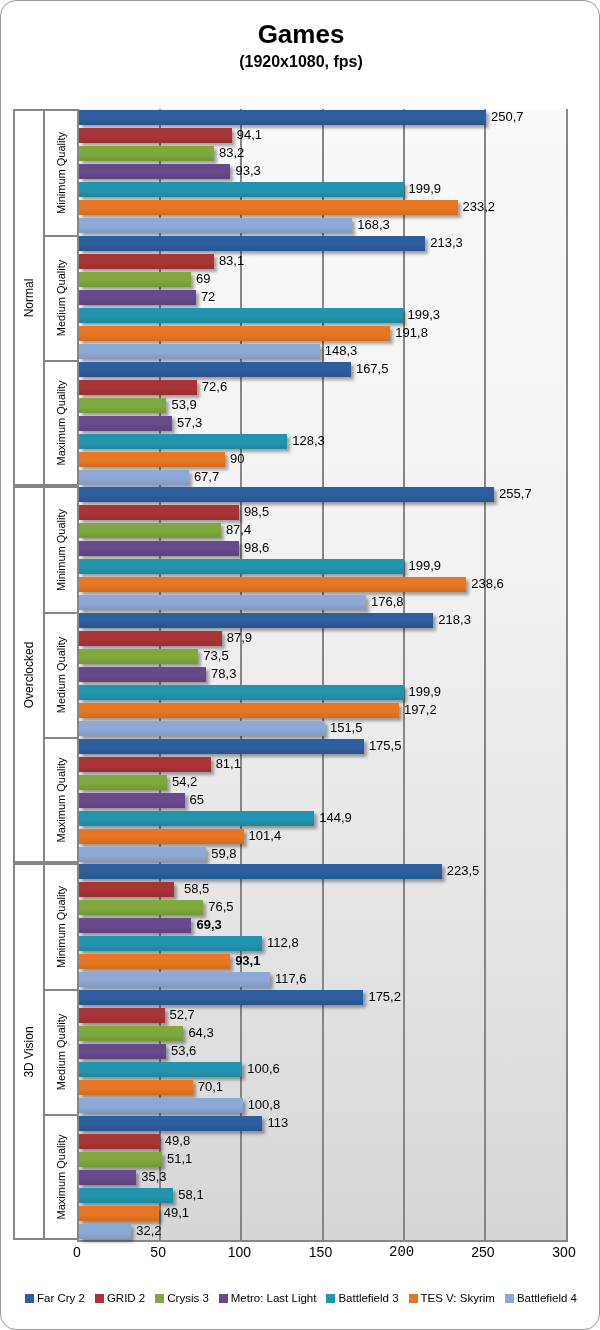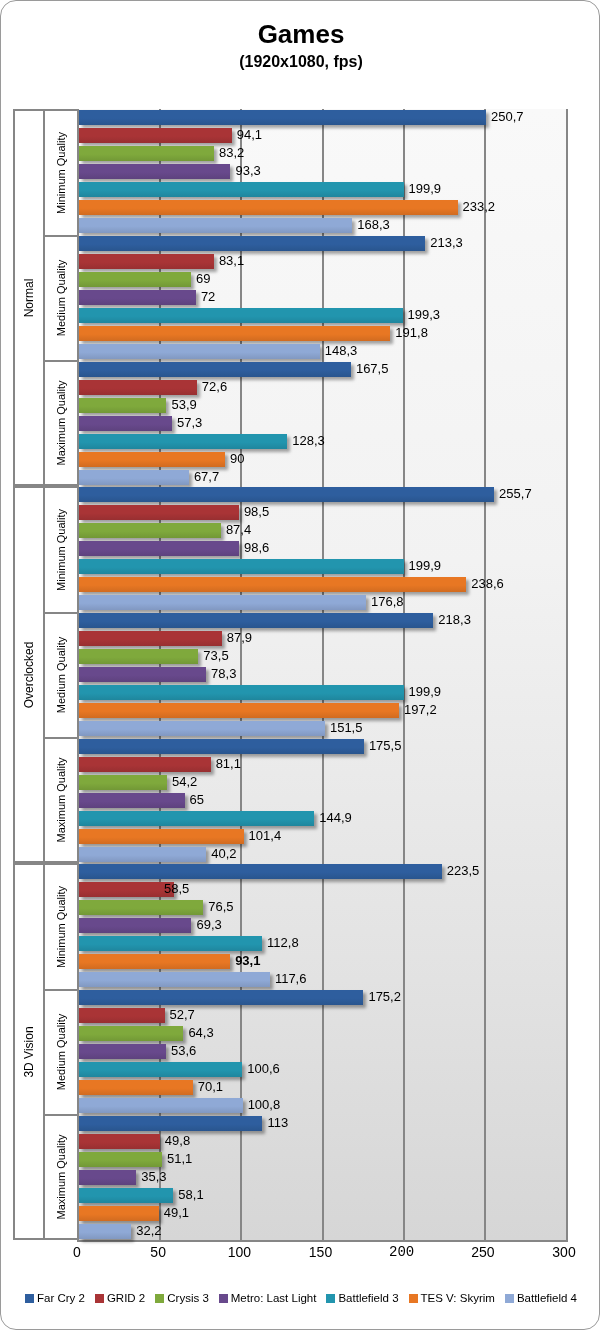--- a/index.html
+++ b/index.html
@@ -405,37 +405,37 @@
       <div class="bar-row" style="top: 701.619px; width: 487px;">
         <div class="bar" style="width: 235.221px; background: linear-gradient(rgb(34, 149, 174) 0%, rgb(34, 149, 174) 55%, rgb(31, 134, 157) 100%);"></div>
         <div class="bar-label" style="left: 240.221px;">144,9</div>
       </div>
       <div class="bar-row" style="top: 719.571px; width: 487px;">
         <div class="bar" style="width: 164.606px; background: linear-gradient(rgb(232, 119, 35) 0%, rgb(232, 119, 35) 55%, rgb(209, 107, 32) 100%);"></div>
         <div class="bar-label" style="left: 169.606px;">101,4</div>
       </div>
       <div class="bar-row" style="top: 737.524px; width: 487px;">
         <div class="bar" style="width: 127.269px; background: linear-gradient(rgb(143, 169, 214) 0%, rgb(143, 169, 214) 55%, rgb(129, 152, 193) 100%);"></div>
-        <div class="bar-label" style="left: 132.269px;">40,2</div>
+        <div class="bar-label" style="left: 132.269px;">59,8</div>
       </div>
       <div class="bar-row" style="top: 755.476px; width: 487px;">
         <div class="bar" style="width: 362.815px; background: linear-gradient(rgb(46, 94, 158) 0%, rgb(46, 94, 158) 55%, rgb(41, 85, 142) 100%);"></div>
         <div class="bar-label" style="left: 367.815px;">223,5</div>
       </div>
       <div class="bar-row" style="top: 773.429px; width: 487px;">
         <div class="bar" style="width: 94.965px; background: linear-gradient(rgb(169, 52, 54) 0%, rgb(169, 52, 54) 55%, rgb(152, 47, 49) 100%);"></div>
-        <div class="bar-label" style="left: 85px;">58,5</div>
+        <div class="bar-label" style="left: 105px;">58,5</div>
       </div>
       <div class="bar-row" style="top: 791.381px; width: 487px;">
         <div class="bar" style="width: 124.185px; background: linear-gradient(rgb(127, 169, 60) 0%, rgb(127, 169, 60) 55%, rgb(114, 152, 54) 100%);"></div>
         <div class="bar-label" style="left: 129.185px;">76,5</div>
       </div>
       <div class="bar-row" style="top: 809.333px; width: 487px;">
         <div class="bar" style="width: 112.497px; background: linear-gradient(rgb(104, 73, 140) 0%, rgb(104, 73, 140) 55%, rgb(94, 66, 126) 100%);"></div>
-        <div class="bar-label" style="left: 117.497px;">69,3</div>
+        <div class="bar-label" style="left: 117.497px; font-weight: bold;">69,3</div>
       </div>
       <div class="bar-row" style="top: 827.286px; width: 487px;">
         <div class="bar" style="width: 183.112px; background: linear-gradient(rgb(34, 149, 174) 0%, rgb(34, 149, 174) 55%, rgb(31, 134, 157) 100%);"></div>
         <div class="bar-label" style="left: 188.112px;">112,8</div>
       </div>
       <div class="bar-row" style="top: 845.238px; width: 487px; font-weight: bold;">
         <div class="bar" style="width: 151.132px; background: linear-gradient(rgb(232, 119, 35) 0%, rgb(232, 119, 35) 55%, rgb(209, 107, 32) 100%);"></div>
         <div class="bar-label" style="left: 156.132px;">93,1</div>
       </div>
       <div class="bar-row" style="top: 863.19px; width: 487px;">

